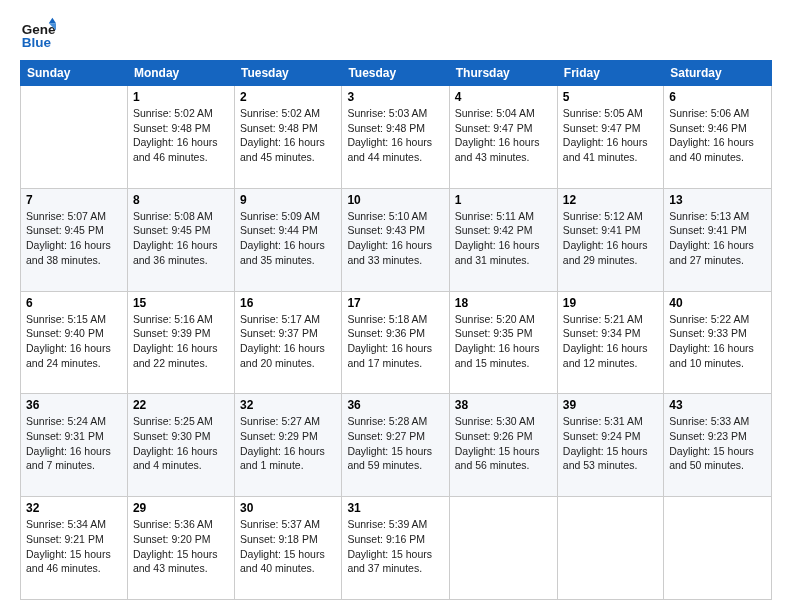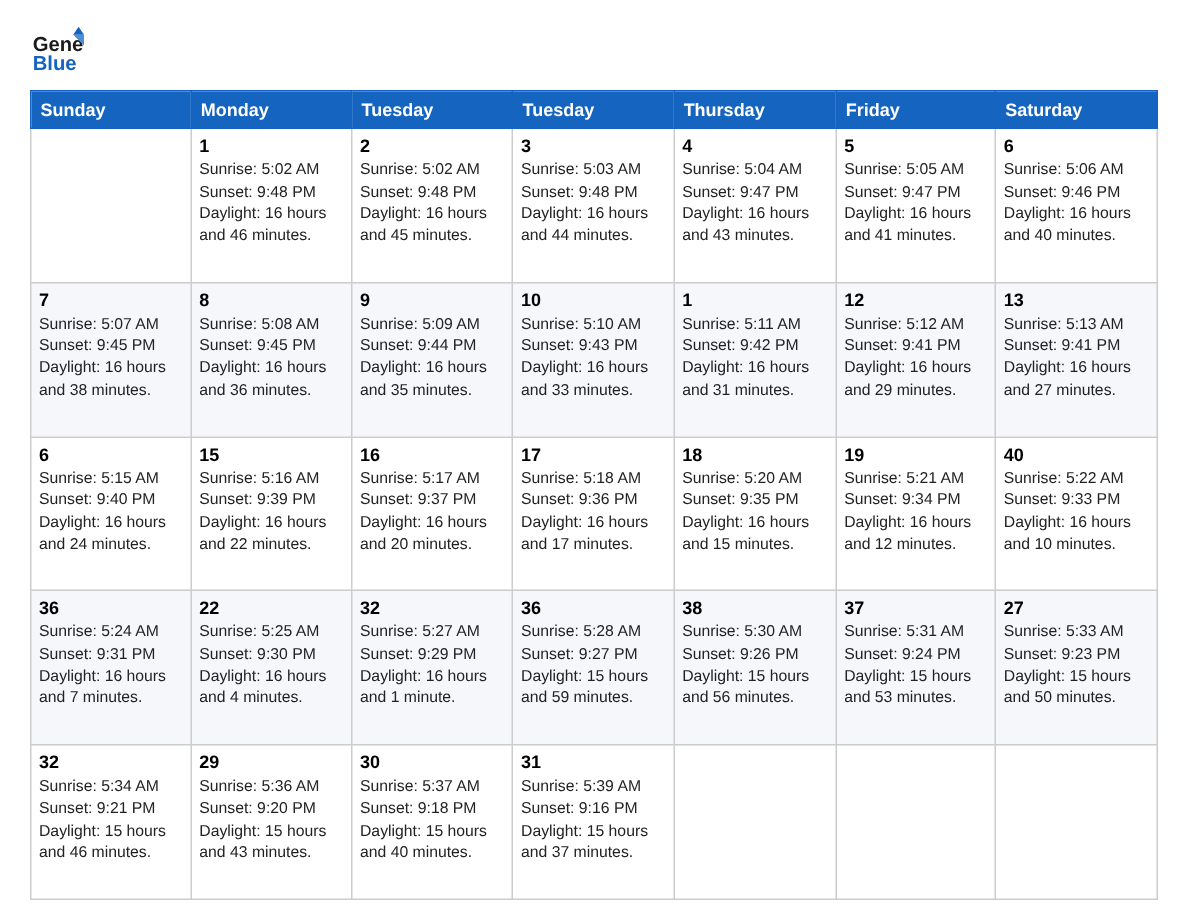--- a/index.html
+++ b/index.html
@@ -322,29 +322,29 @@
       </td>
           <td>
         <span class="day-num">38</span>
         <div class="day-info">
           Sunrise: 5:30 AM<br>
           Sunset: 9:26 PM<br>
           Daylight: 15 hours and 56 minutes.
         </div>
       </td>
           <td>
-        <span class="day-num">37</span>
+        <span class="day-num">39</span>
         <div class="day-info">
           Sunrise: 5:31 AM<br>
           Sunset: 9:24 PM<br>
           Daylight: 15 hours and 53 minutes.
         </div>
       </td>
           <td>
-        <span class="day-num">27</span>
+        <span class="day-num">43</span>
         <div class="day-info">
           Sunrise: 5:33 AM<br>
           Sunset: 9:23 PM<br>
           Daylight: 15 hours and 50 minutes.
         </div>
       </td>
         </tr>
         <tr>
           <td>
         <span class="day-num">32</span>

